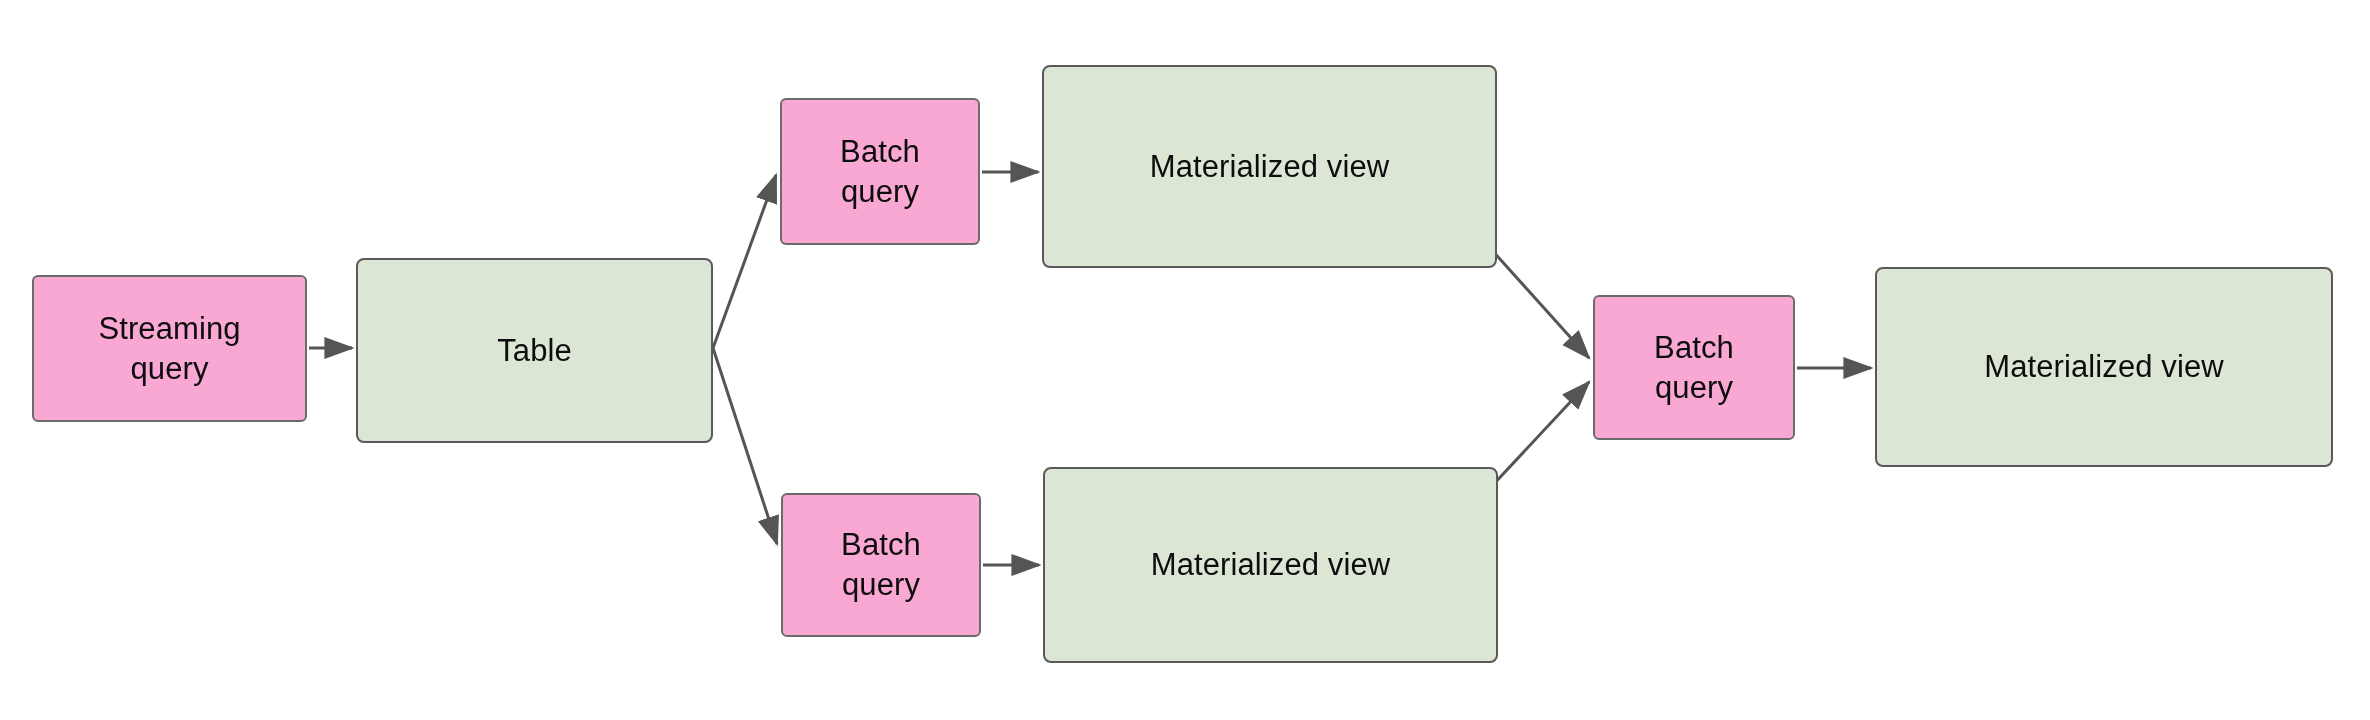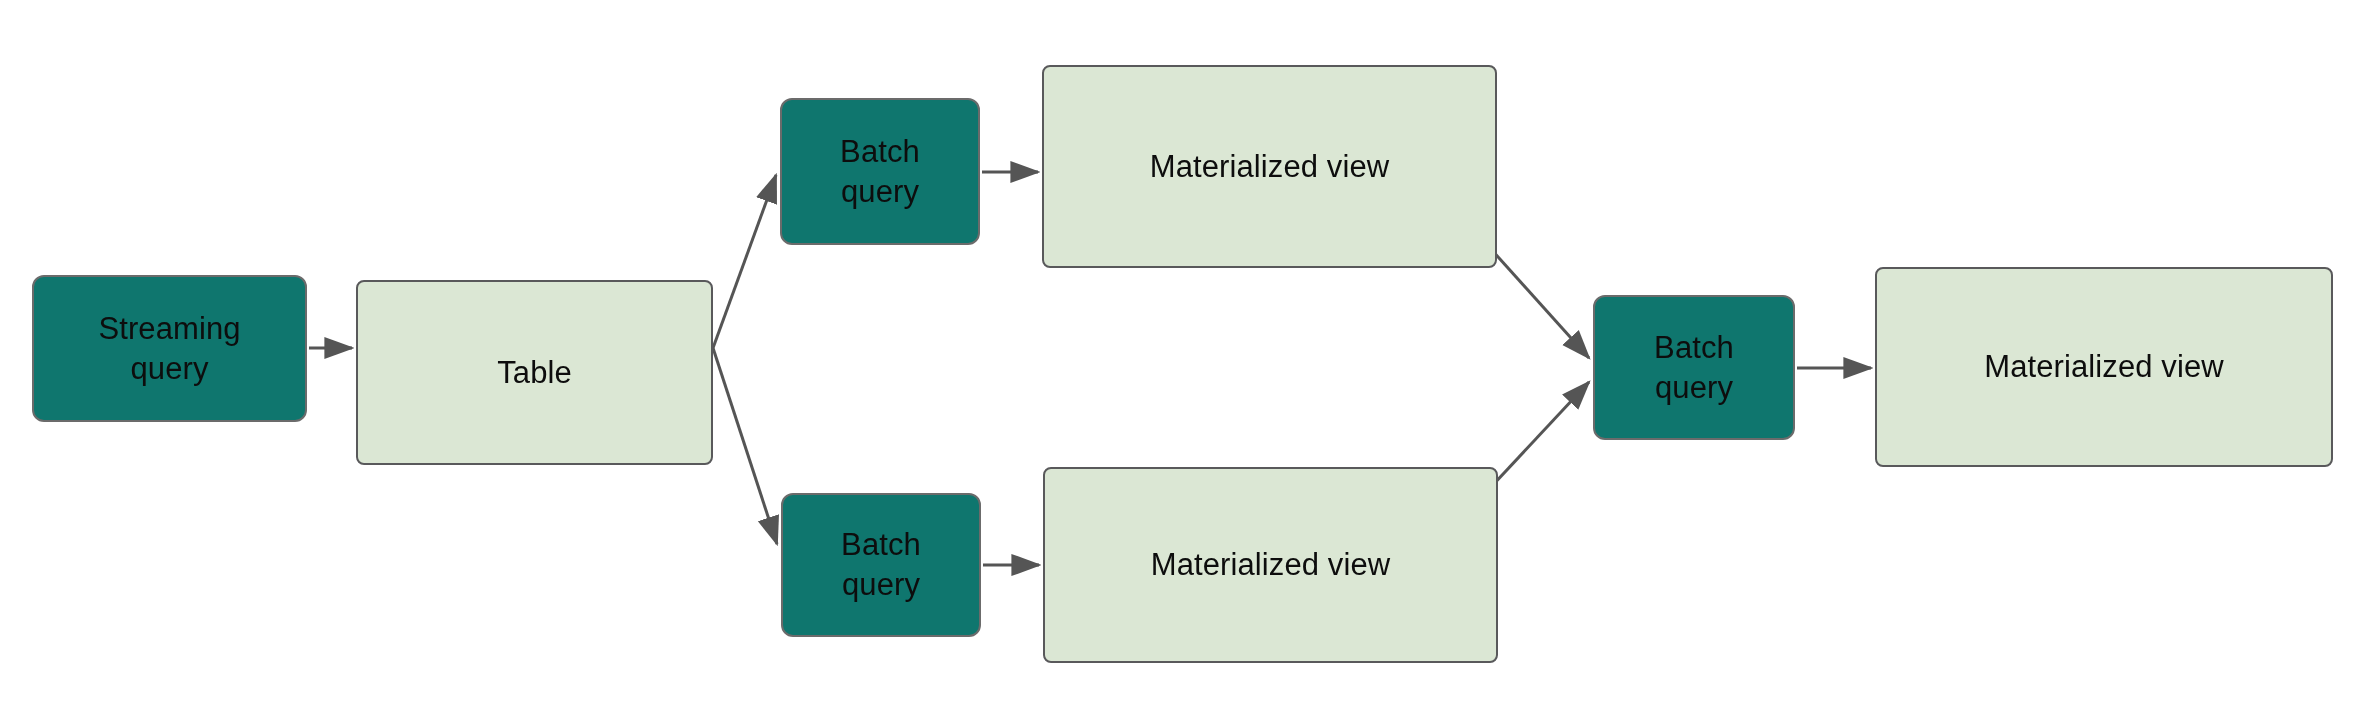--- a/index.html
+++ b/index.html
@@ -33,23 +33,23 @@
     justify-content: center;
     text-align: center;
     color: #0d0d0d;
     font-size: 31px;
     line-height: 1.28;
     letter-spacing: 0.1px;
     white-space: pre-line;
     z-index: 2;
   }
   .node.process {
-    background: #0f766e;
+    background: #f9a8d4;
     border: 2px solid #6b6b6b;
-    border-radius: 12px;
+    border-radius: 6px;
     text-align: center;
   }
   .node.store {
     background: #dbe7d4;
     border: 2px solid #59595b;
     border-radius: 8px;
   }
   .node-label {
     display: block;
     width: 100%;
@@ -100,21 +100,21 @@
     <g>
       <path d="M1797,368 L1871,368" stroke="#555555" stroke-width="3" fill="none" marker-end="url(#arrowhead)"></path>
     </g>
   </svg>
 
   <div class="node process" style="left:32px; top:275px; width:275px; height:147px;">
     <span class="node-label">Streaming
 query</span>
   </div>
 
-  <div class="node store" style="left:356px; top:258px; width:357px; height:185px;margin-top:22px;">
+  <div class="node store" style="left:356px; top:258px; width:357px; height:185px;">
     <span class="node-label">Table</span>
   </div>
 
   <div class="node process" style="left:780px; top:98px; width:200px; height:147px;">
     <span class="node-label">Batch
 query</span>
   </div>
 
   <div class="node store" style="left:1042px; top:65px; width:455px; height:203px;">
     <span class="node-label">Materialized view</span>

